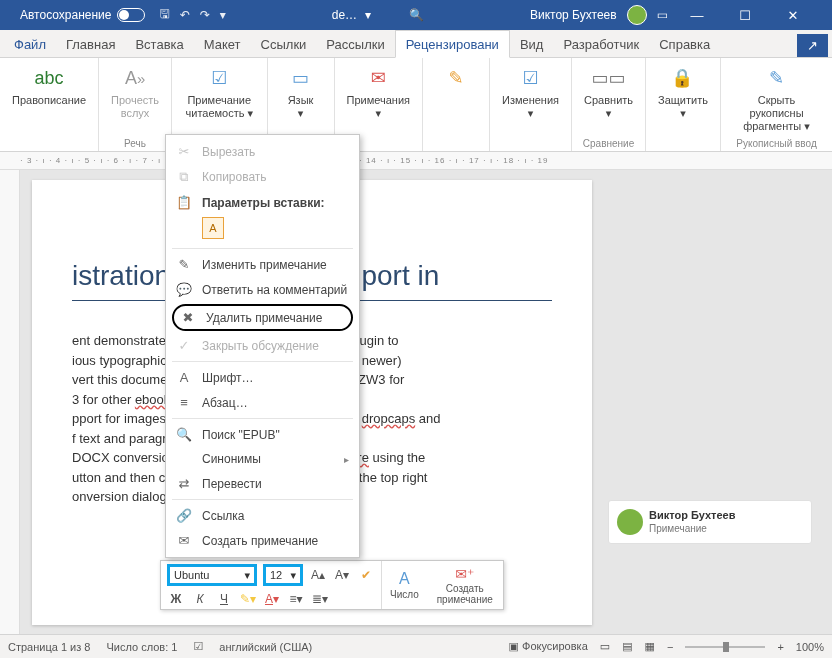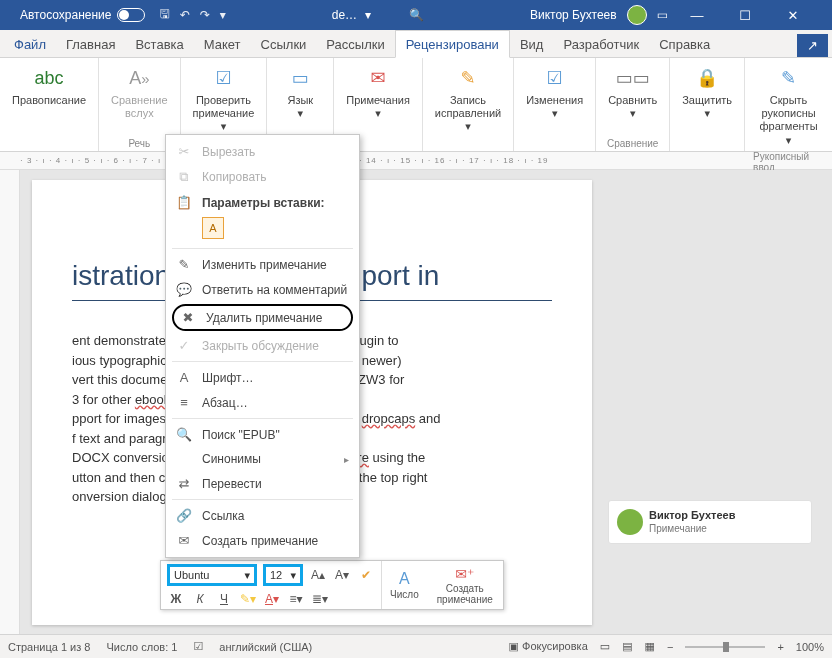--- a/index.html
+++ b/index.html
@@ -112,30 +112,30 @@
           <div class="ico" style="color:#2e7d32">abc</div>
           <div class="lbl">Правописание</div>
         </div>
     </div>
       <div class="group-label">&nbsp;</div>
   </div>
   <div class="group">
     <div class="group-icons">
       <div class="bigbtn" style="opacity:.5">
           <div class="ico">A<sup>»</sup></div>
-          <div class="lbl">Сравнение вслух</div>
+          <div class="lbl">Прочесть вслух</div>
         </div>
     </div>
       <div class="group-label">Речь</div>
   </div>
   <div class="group">
     <div class="group-icons">
       <div class="bigbtn">
           <div class="ico" style="color:#5b9bd5">☑</div>
-          <div class="lbl"><span>Проверить примечание</span> ▾</div>
+          <div class="lbl"><span>Примечание читаемость</span> ▾</div>
         </div>
     </div>
       <div class="group-label">&nbsp;</div>
   </div>
   <div class="group">
     <div class="group-icons">
       <div class="bigbtn">
           <div class="ico" style="color:#5b9bd5">▭</div>
           <div class="lbl"><span>Язык</span><br>▾</div>
         </div>
@@ -148,21 +148,20 @@
           <div class="ico" style="color:#d9534f">✉</div>
           <div class="lbl"><span>Примечания</span><br>▾</div>
         </div>
     </div>
       <div class="group-label">&nbsp;</div>
   </div>
   <div class="group">
     <div class="group-icons">
       <div class="bigbtn">
           <div class="ico" style="color:#e9a23b">✎</div>
-          <div class="lbl"><span>Запись исправлений</span> ▾</div>
         </div>
     </div>
       <div class="group-label">&nbsp;</div>
   </div>
   <div class="group">
     <div class="group-icons">
       <div class="bigbtn">
           <div class="ico" style="color:#5b9bd5">☑</div>
           <div class="lbl"><span>Изменения</span><br>▾</div>
         </div>

